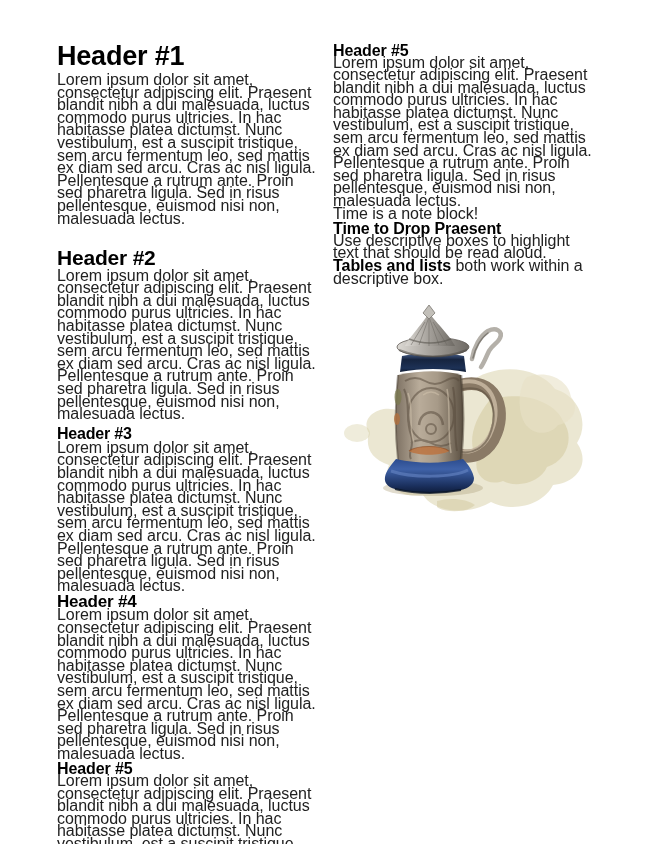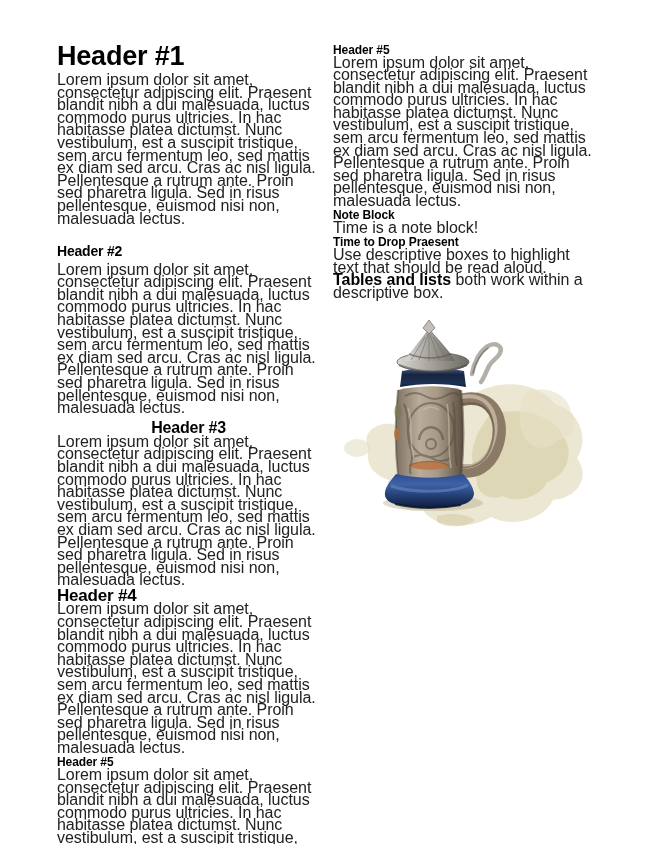--- a/index.html
+++ b/index.html
@@ -13,24 +13,24 @@
     padding:42px 78px 20px 57px;
     display:flex;gap:13px;
   }
   .col{width:263px;flex:0 0 263px;}
   p{
     margin:0;font-size:16px;line-height:12.6px;
     letter-spacing:-0.05px;color:#212121;
   }
   h1,h2,h3,h4,h5{margin:0;color:#000;font-weight:700;letter-spacing:-0.2px;}
   h1{font-size:27px;line-height:28px;margin:0 0 4px 0;}
-  h2{font-size:14px;line-height:21.5px;margin:16px 0 1px 0;}
-  h3{font-size:16px;line-height:17px;margin:4px 0 0 0;text-align:center;}
+  h2{font-size:21px;line-height:21.5px;margin:22px 0 1px 0;}
+  h3{font-size:16px;line-height:17px;margin:4px 0 0 0;}
   h4{font-size:17px;line-height:14px;margin:2.5px 0 0 0;}
-  h5{font-size:12px;line-height:13px;margin:1.5px 0 0 0;letter-spacing:-0.1px;}
+  h5{font-size:16px;line-height:13px;margin:1.5px 0 0 0;letter-spacing:-0.1px;}
   .inline-bold{font-weight:700;color:#000;margin-top:46px;}
   figure.stein{margin:20px 0 0 8px;padding:0;width:262px;height:212px;}
 </style>
 </head>
 <body>
 
 <div class="page">
 
   <div class="col">
     <section>
@@ -54,21 +54,20 @@
       <p>Lorem ipsum dolor sit amet, consectetur adipiscing elit. Praesent blandit nibh a dui malesuada, luctus commodo purus ultricies. In hac habitasse platea dictumst. Nunc vestibulum, est a suscipit tristique, sem arcu fermentum leo, sed mattis ex diam sed arcu. Cras ac nisl ligula. Pellentesque a rutrum ante. Proin sed pharetra ligula. Sed in risus pellentesque, euismod nisi non, malesuada lectus.</p>
     </section>
   </div>
 
   <div class="col">
     <section>
       <h5>Header #5</h5>
       <p>Lorem ipsum dolor sit amet, consectetur adipiscing elit. Praesent blandit nibh a dui malesuada, luctus commodo purus ultricies. In hac habitasse platea dictumst. Nunc vestibulum, est a suscipit tristique, sem arcu fermentum leo, sed mattis ex diam sed arcu. Cras ac nisl ligula. Pellentesque a rutrum ante. Proin sed pharetra ligula. Sed in risus pellentesque, euismod nisi non, malesuada lectus.</p>
     </section>
 
-    <h5>Note Block</h5>
     <p>Time is a note block!</p>
 
     <h5>Time to Drop Praesent</h5>
     <p>Use descriptive boxes to highlight text that should be read aloud.</p>
     <p><span class="inline-bold">Tables and lists</span><span> both work within a descriptive box.</span></p>
 
     <figure class="stein" role="img" aria-label="Watercolor illustration of a German beer stein with pewter lid, blue bands and carved tan body on a beige watercolor splash">
       <svg width="262" height="212" viewBox="0 0 262 212">
         <defs>
           <linearGradient id="gPewter" x1="0" y1="0" x2="1" y2="0">

